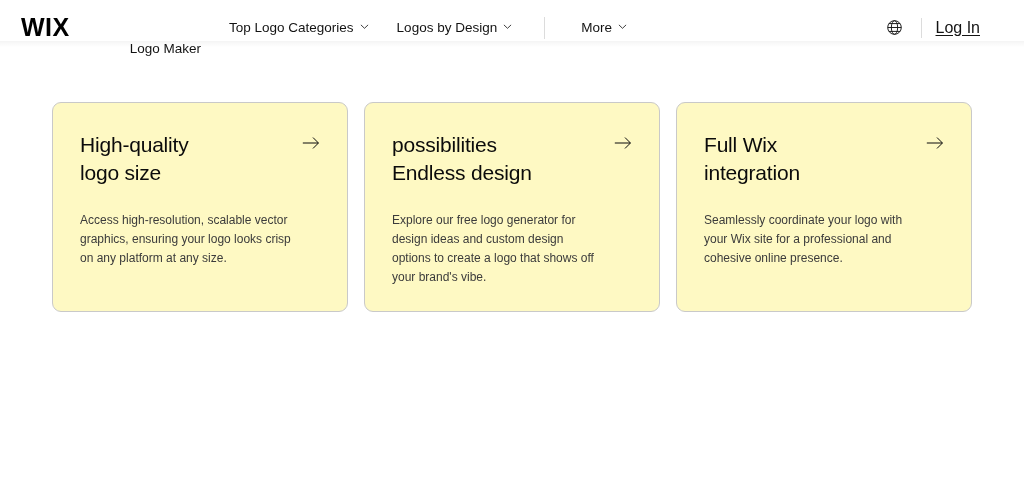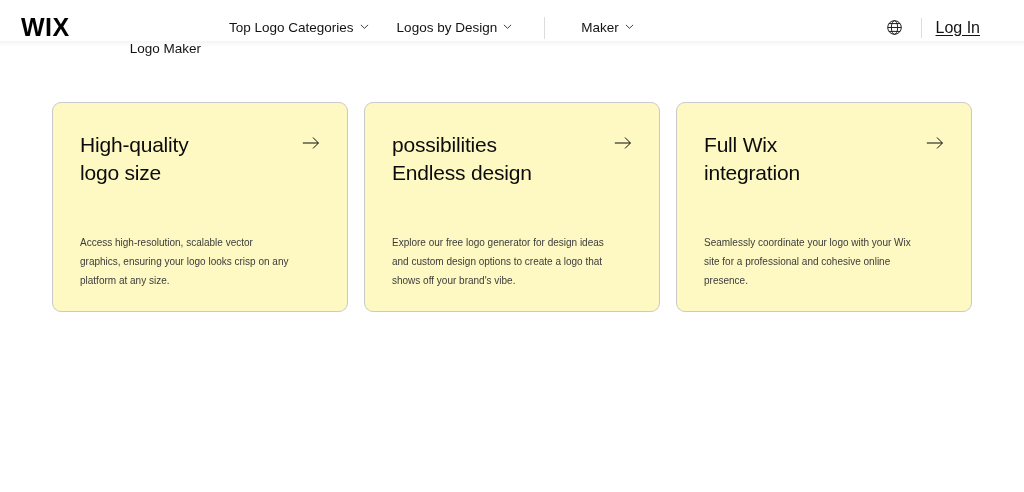--- a/index.html
+++ b/index.html
@@ -168,22 +168,22 @@
   .card-arrow {
     position: absolute;
     top: 30px;
     right: 26px;
     width: 20px;
     height: 20px;
   }
   .card-arrow svg { display: block; }
 
   .card-body {
-    margin-top: 46px;
-    font-size: 10px;
+    margin-top: 24px;
+    font-size: 12px;
     line-height: 19px;
     color: #3b3b3b;
     max-width: 212px;
   }
 </style>
 </head>
 <body>
 
 <div class="header">
 
@@ -209,21 +209,21 @@
       <span class="chev">
         <svg width="9" height="9" viewBox="0 0 10 10">
             <path d="M1 3.2 L5 7 L9 3.2" fill="none" stroke="#131313" stroke-width="0.9"></path>
           </svg>
       </span>
     </div>
 
     <div class="nav-divider"></div>
 
     <div class="nav-item">
-      <span>Maker</span>
+      <span>More</span>
       <span class="chev">
         <svg width="9" height="9" viewBox="0 0 10 10">
             <path d="M1 3.2 L5 7 L9 3.2" fill="none" stroke="#131313" stroke-width="0.9"></path>
           </svg>
       </span>
     </div>
   </div>
 
   <div class="header-right">
 

